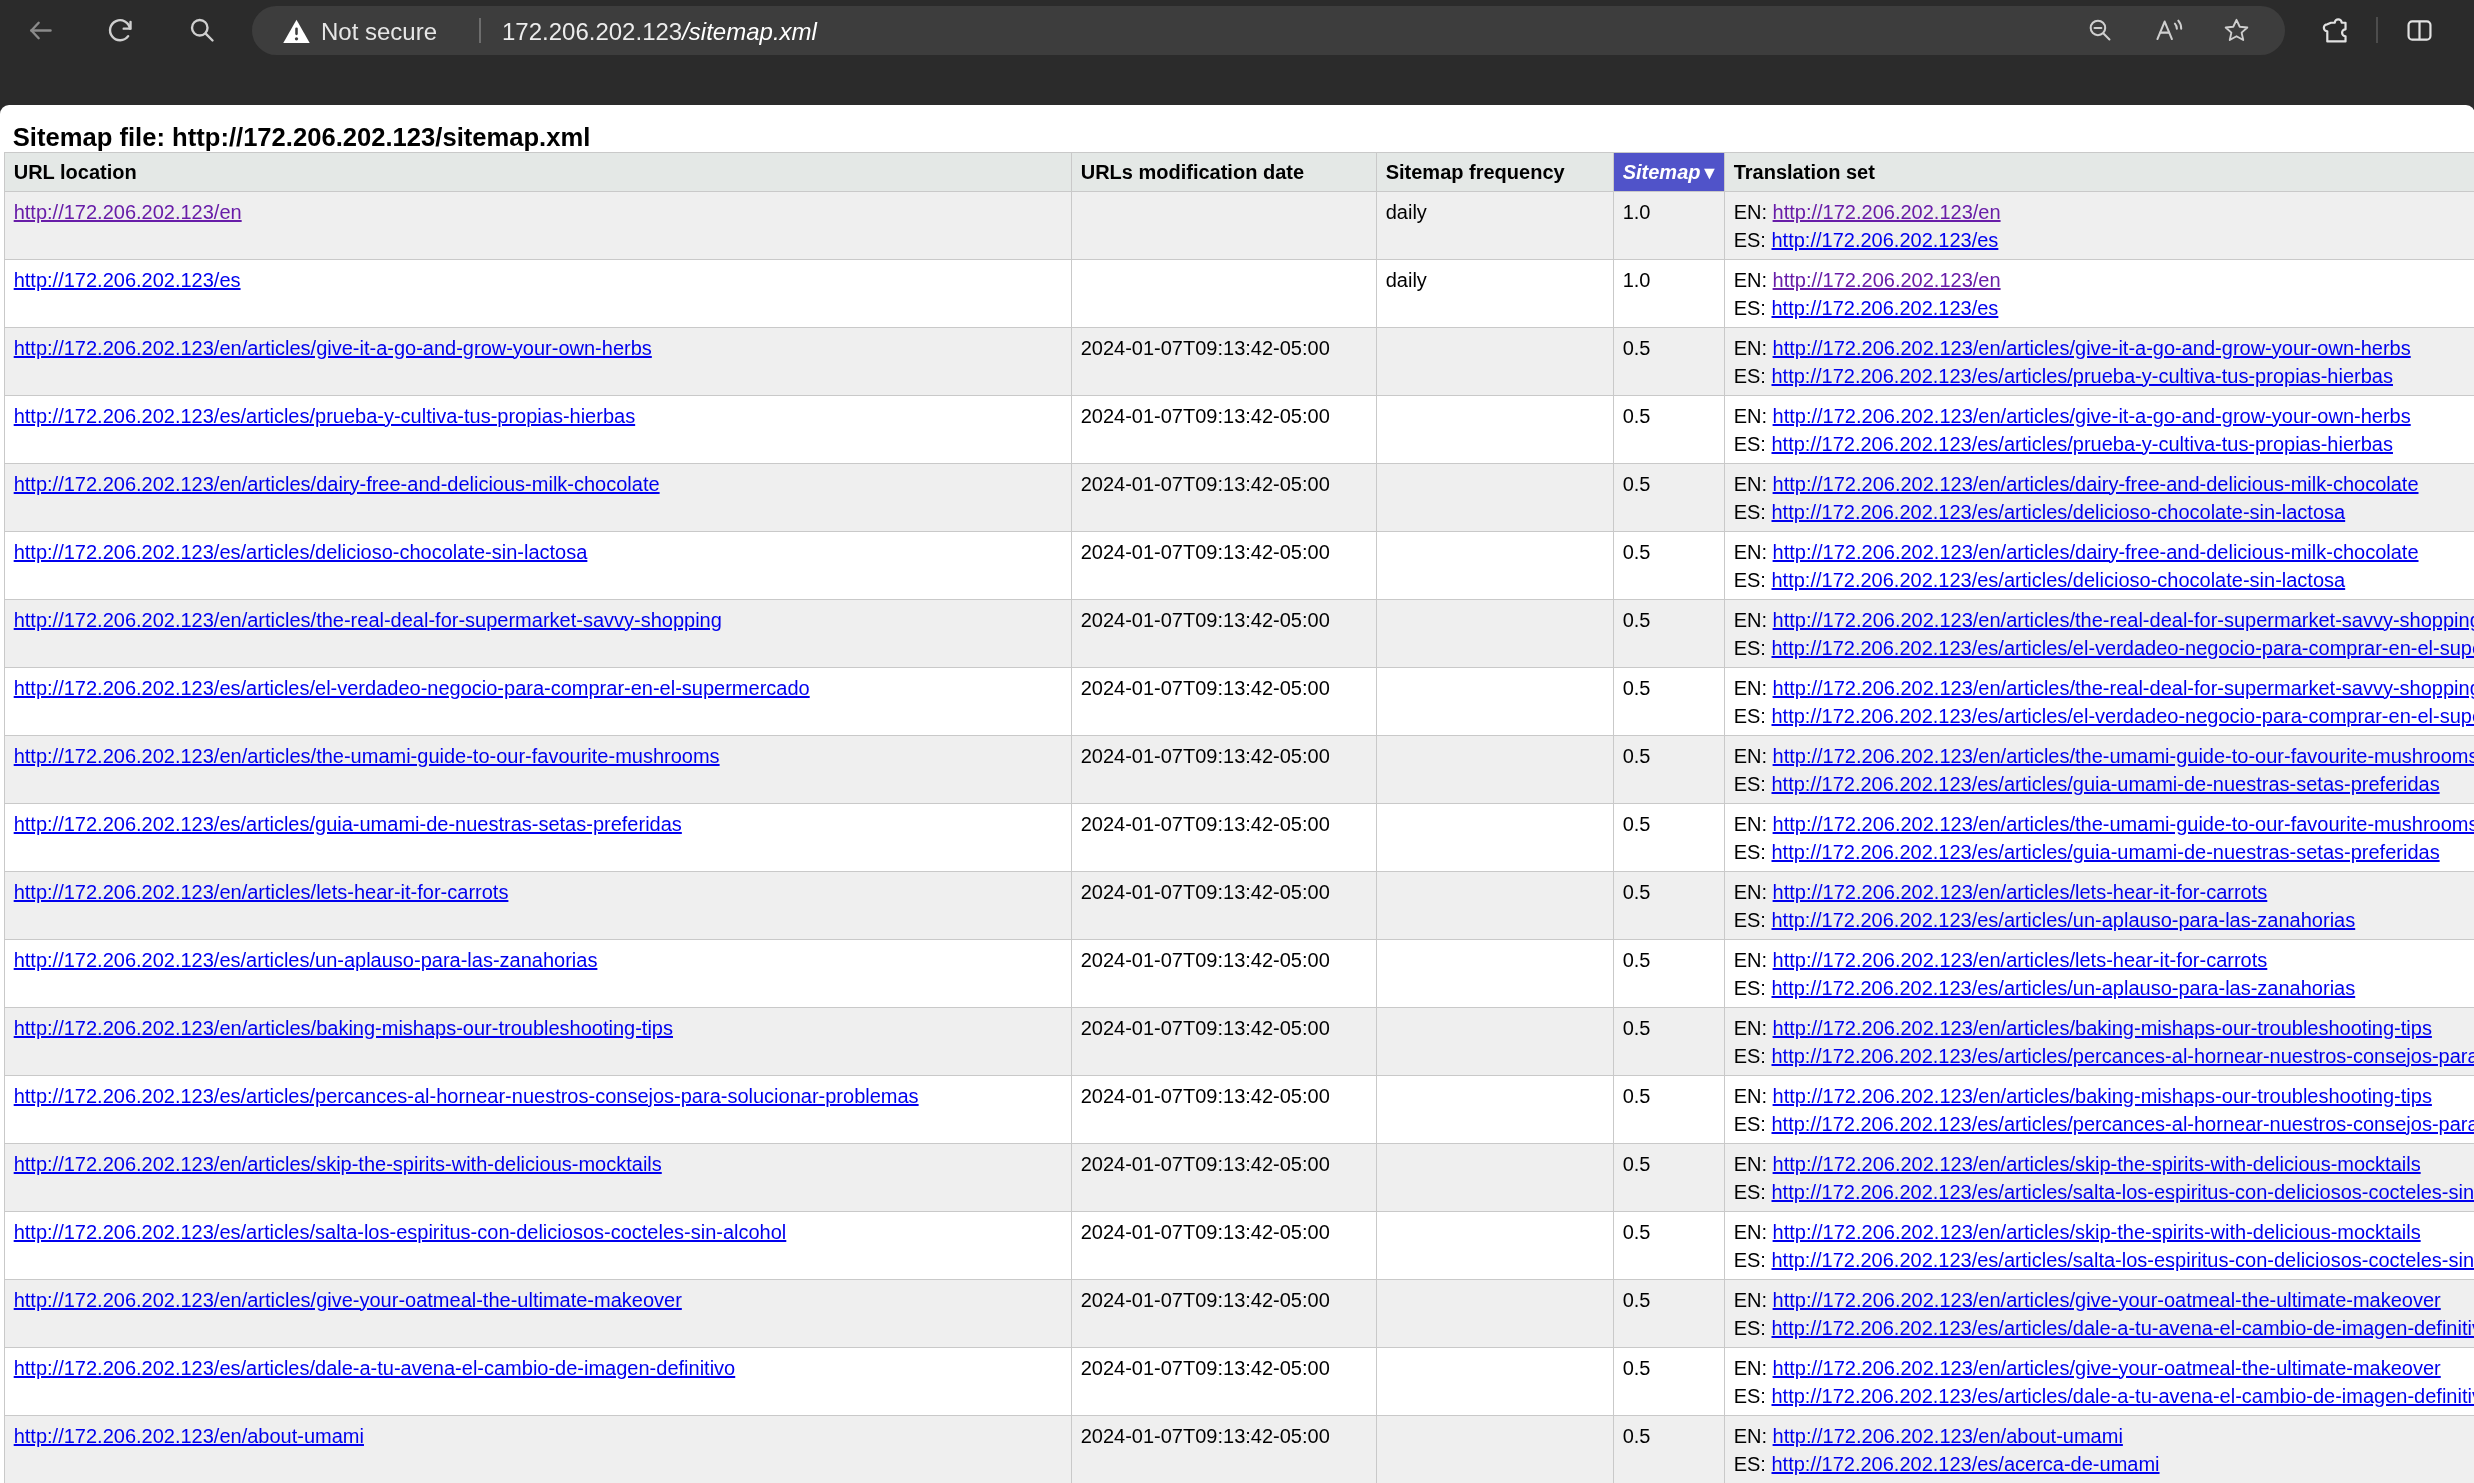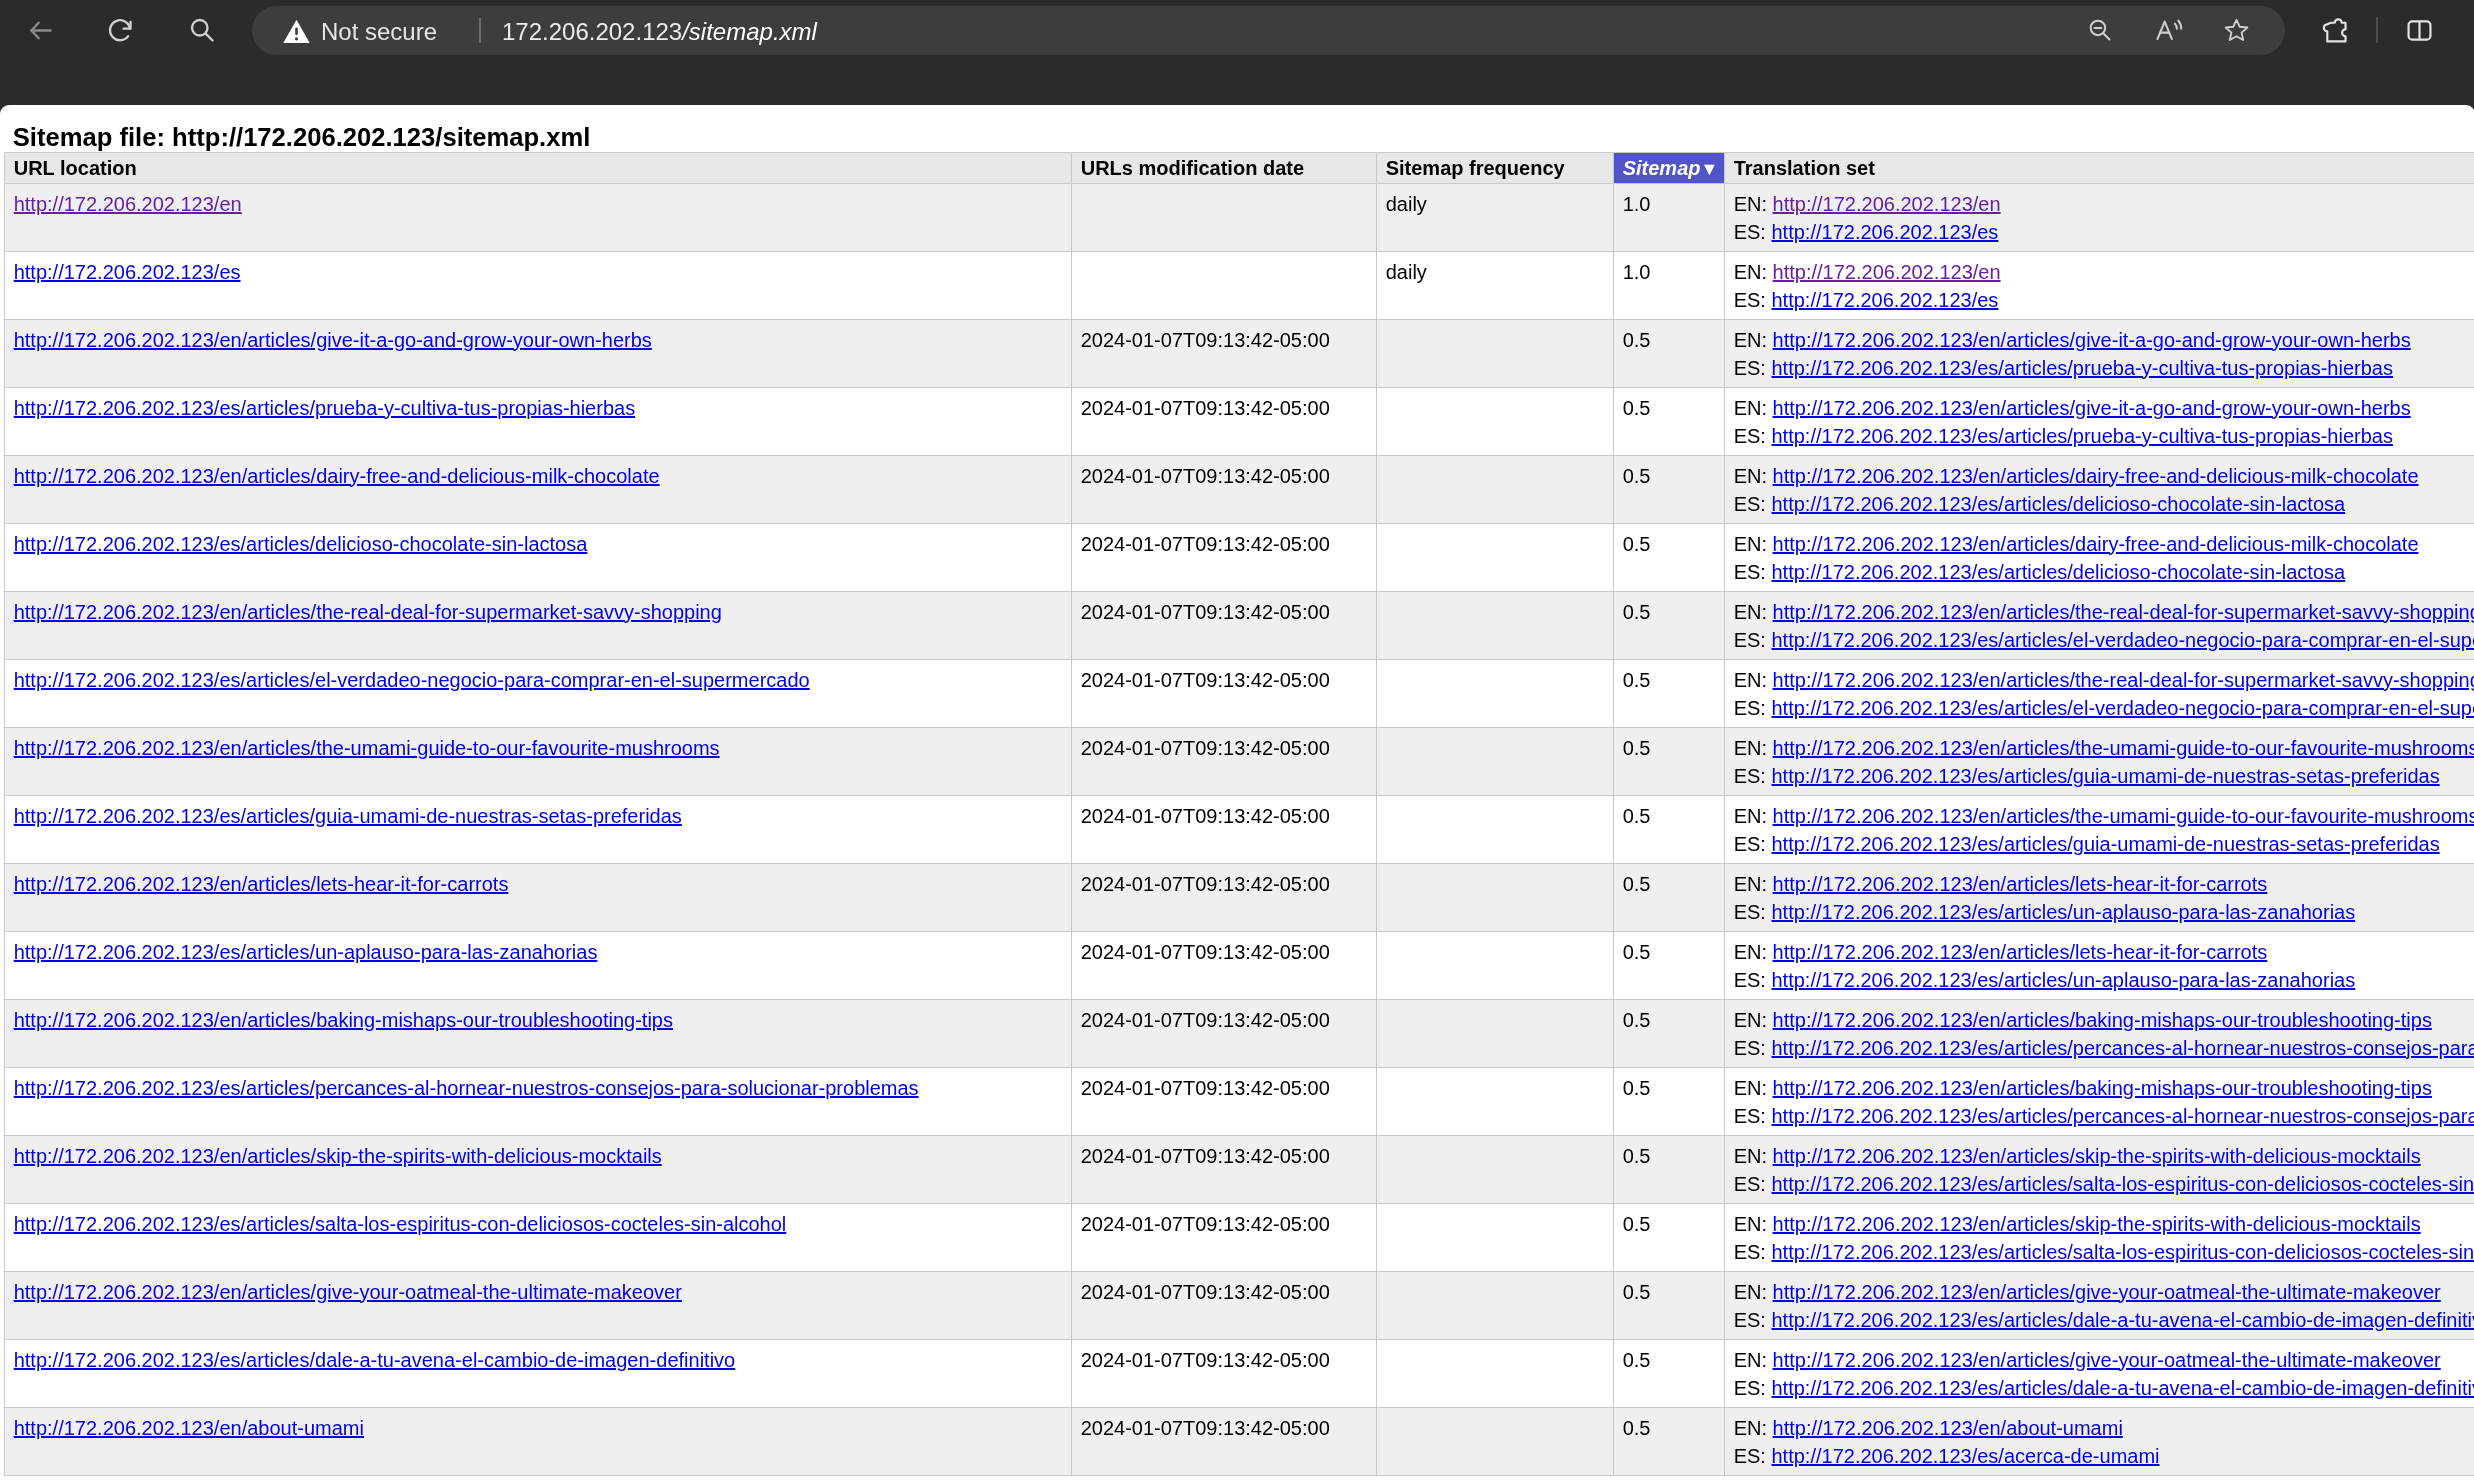--- a/index.html
+++ b/index.html
@@ -49,21 +49,21 @@
   h1.title { margin: 18px 0 0 12.8px; font-size: 25.6px; font-weight: bold; }
   .count { margin: 16.4px 0 24px 12.8px; font-size: 19px; }
 
   table.sitemap {
     border-collapse: collapse; table-layout: fixed;
     width: 3172px; margin-left: 3.7px;
   }
   th, td { border: 0.9px solid #c9c9c9; text-align: left; }
   th {
     background: var(--header-bg); font-weight: bold; font-size: 20px;
-    padding: 1px 9px; height: 31px; box-sizing: border-box; white-space: nowrap;
+    padding: 1px 9px; height: 39px; box-sizing: border-box; white-space: nowrap;
   }
   th.pri { background: var(--sorted-bg); color: #ffffff; font-style: italic; }
   th.pri .sort-ind { font-style: normal; font-size: 18px; }
   td {
     font-size: 20px; padding: 5.5px 9px; height: 60px; box-sizing: border-box;
     vertical-align: top; line-height: 28px; background: #ffffff;
   }
   tr.odd td { background: var(--alt-bg); }
   a { text-decoration: underline; color: var(--link); cursor: pointer; text-align: right; }
   a.visited { color: var(--visited); }

